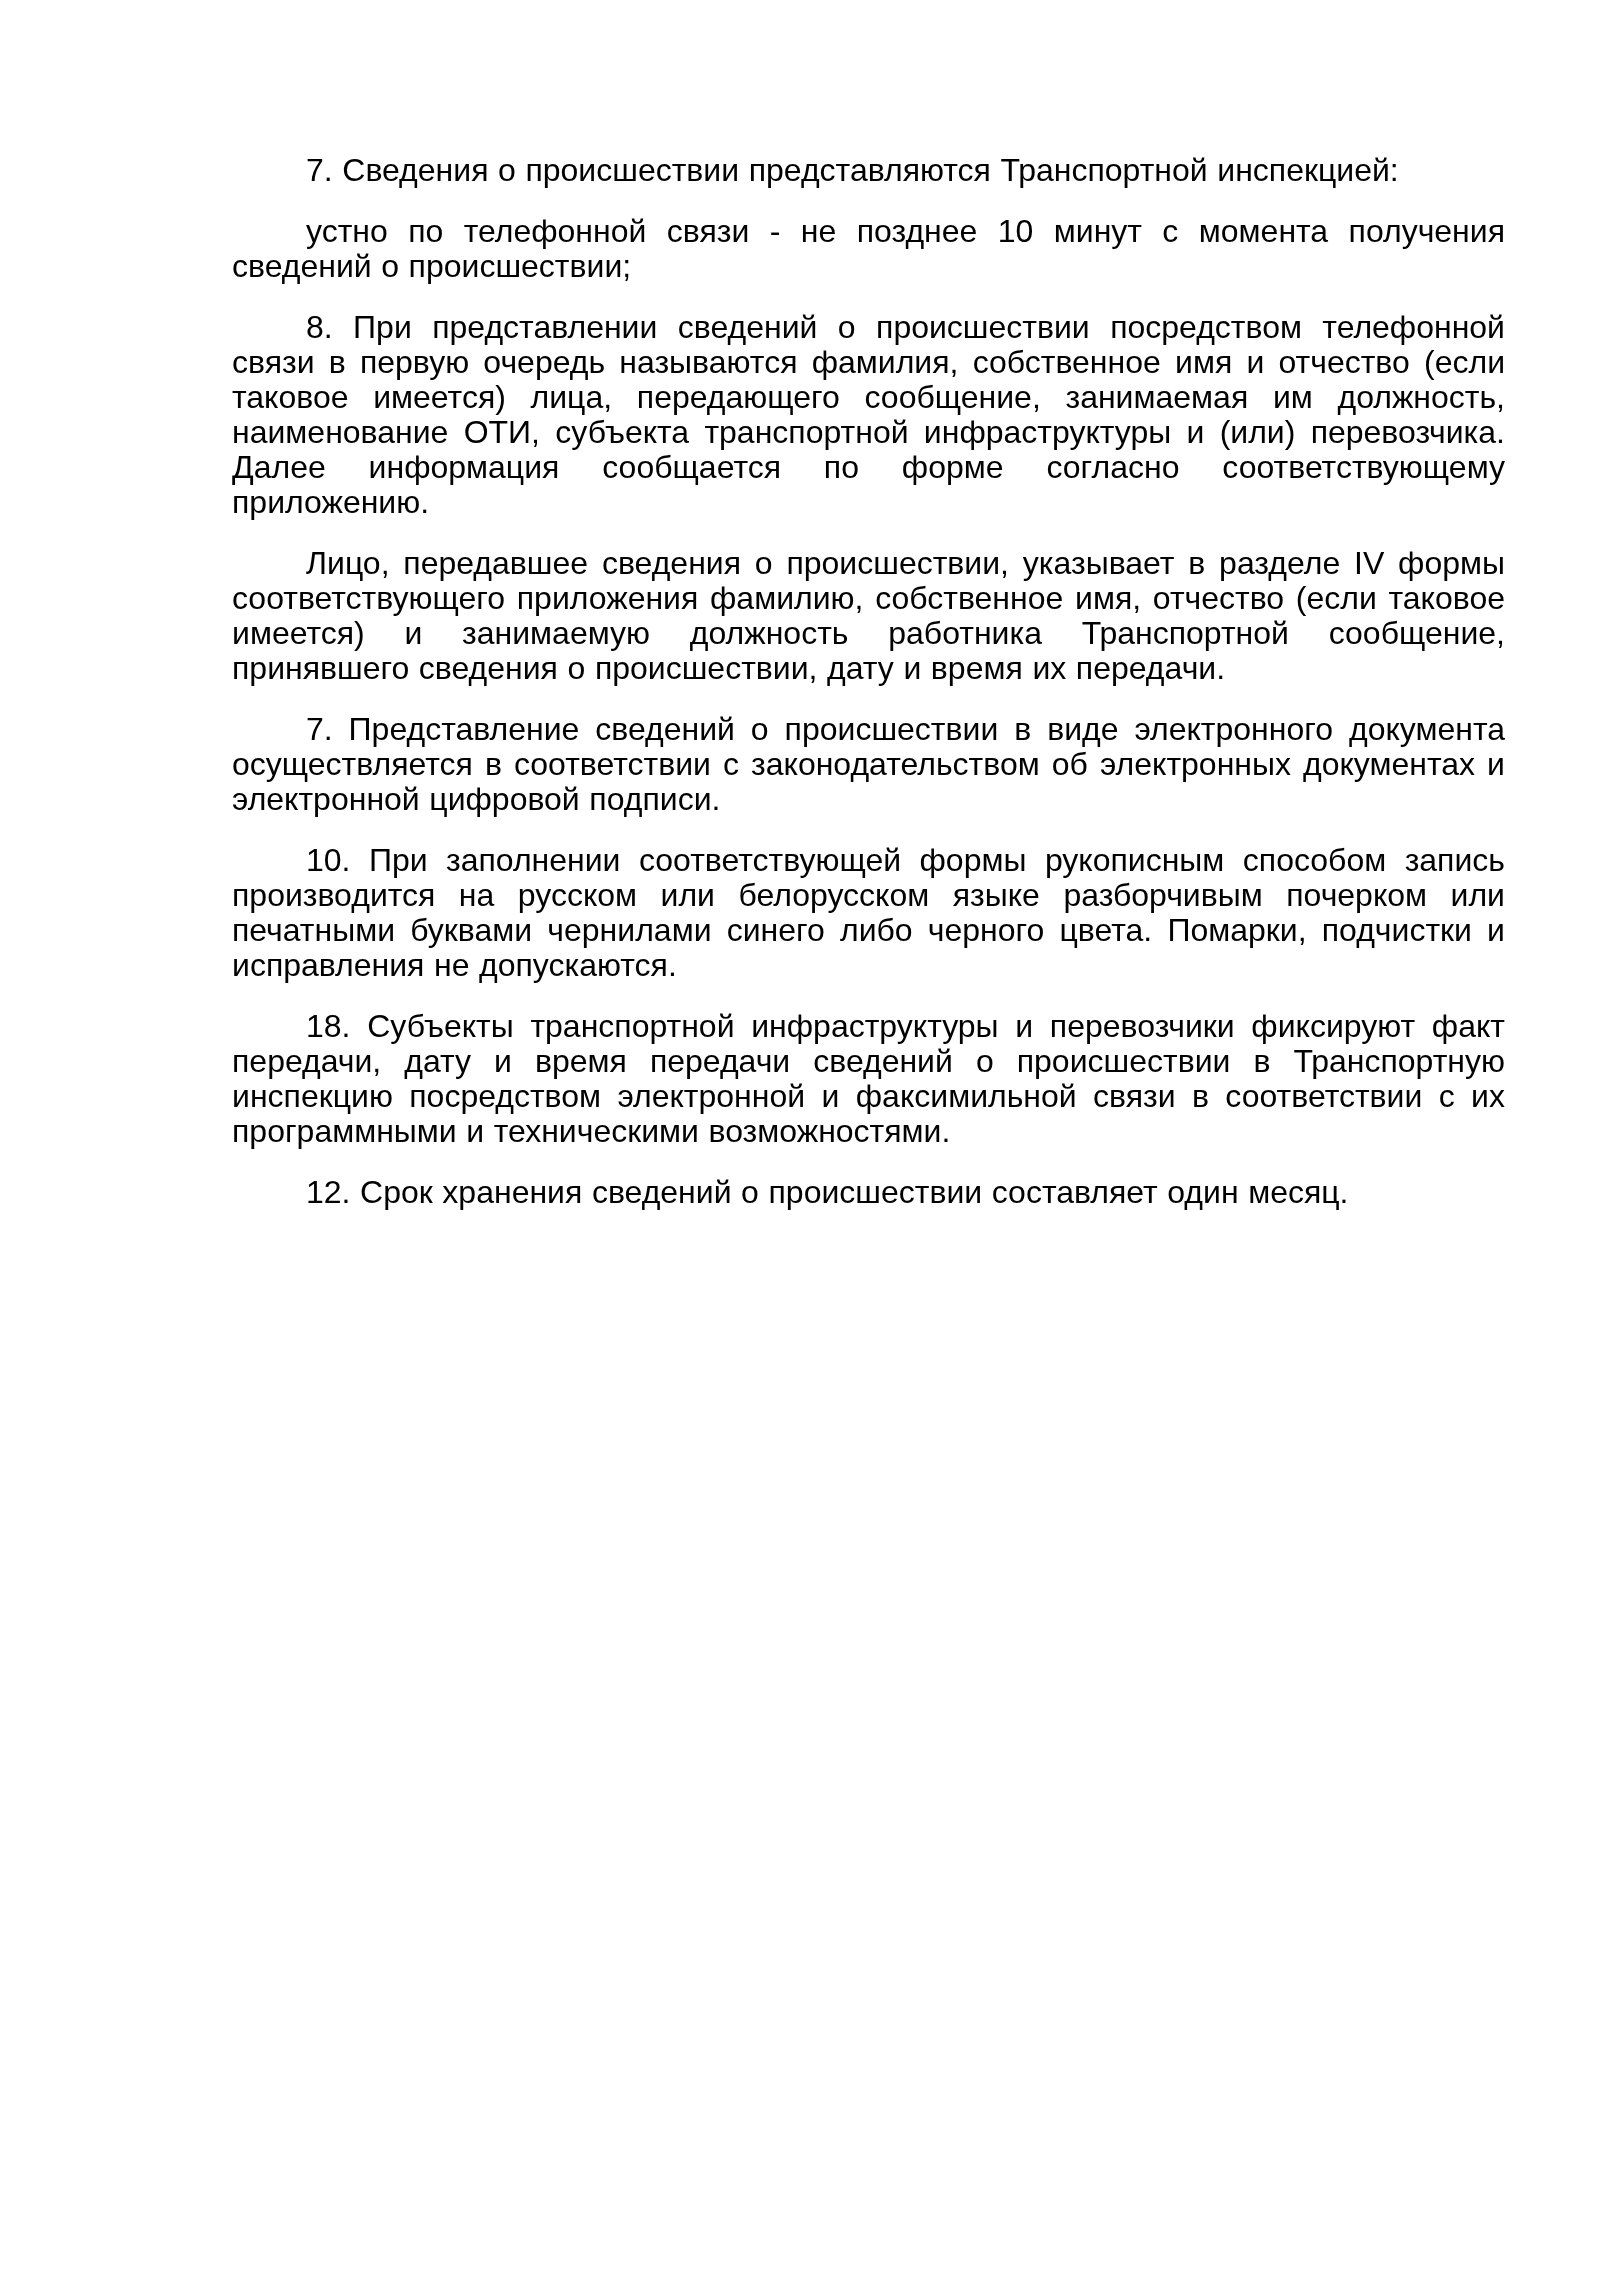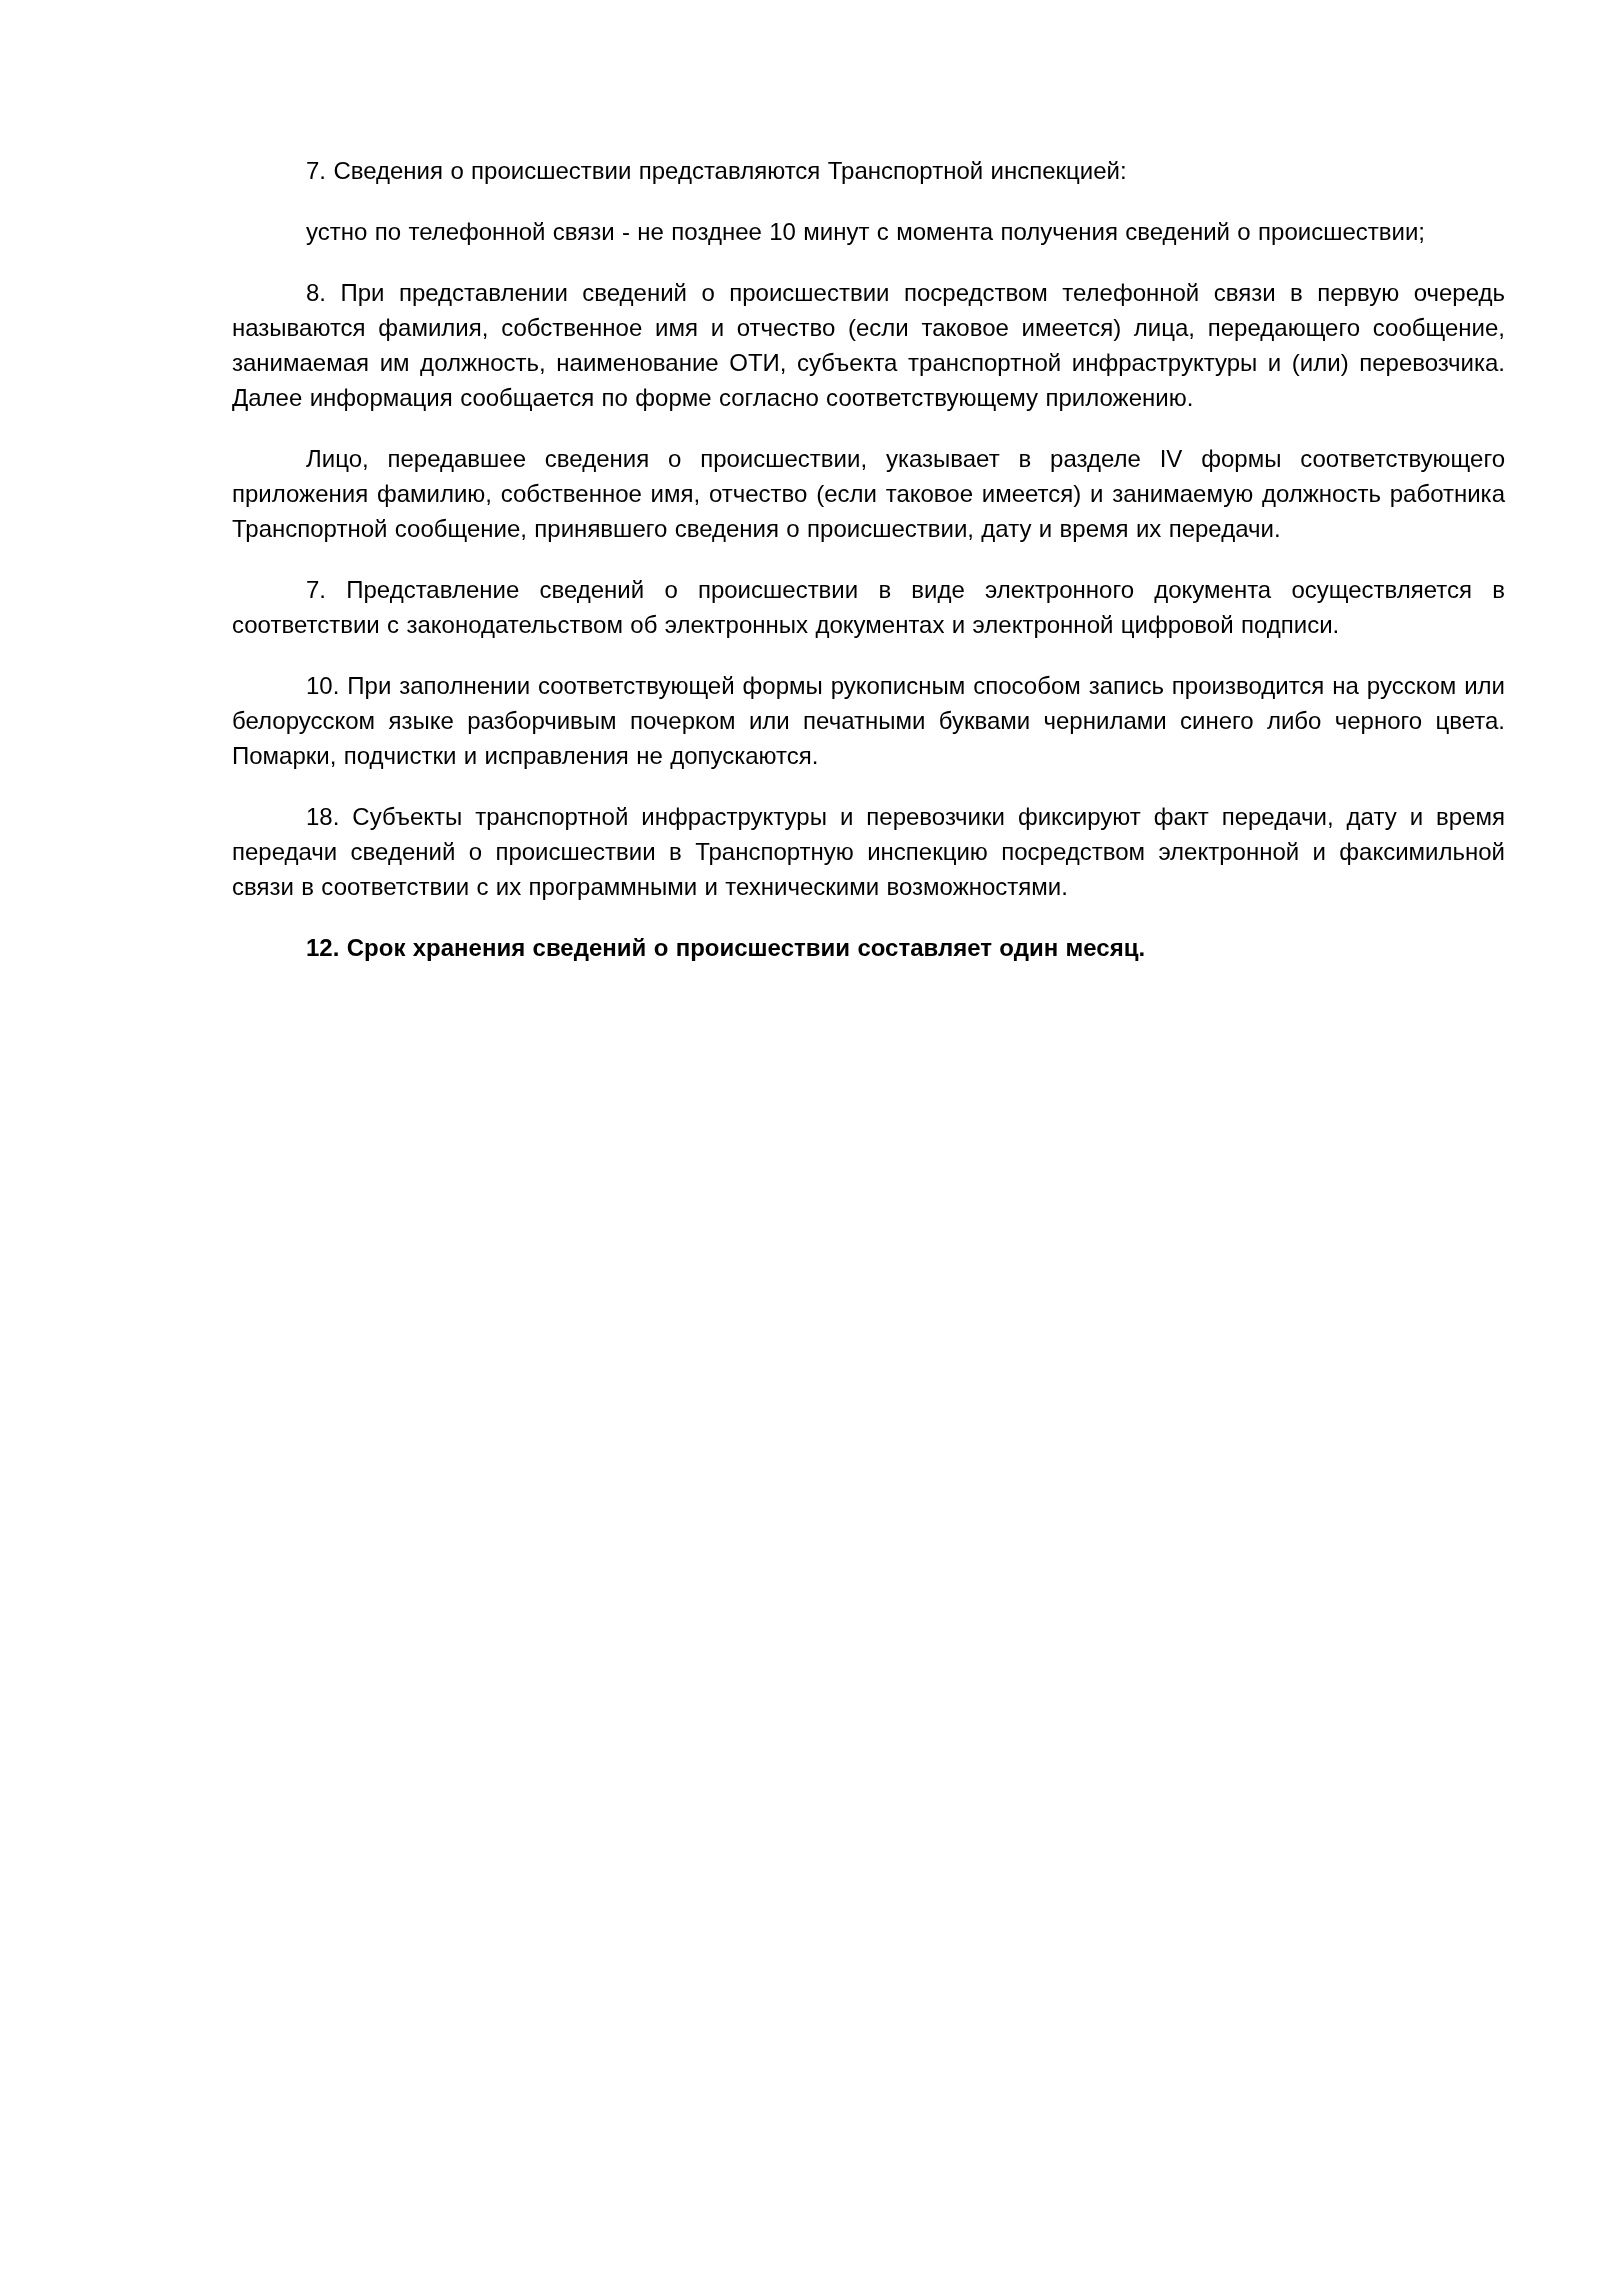--- a/index.html
+++ b/index.html
@@ -16,32 +16,31 @@
     overflow: hidden;
   }
   .text-block {
     position: absolute;
     left: 232px;
     top: 153px;
     width: 1273px;
   }
   .para {
     font-family: "Liberation Sans", "DejaVu Sans", sans-serif;
-    font-size: 24px;
+    font-size: 32px;
     line-height: 35px;
     color: #000000;
     text-align: justify;
     text-indent: 74px;
     margin: 0 0 26px 0;
     padding: 0;
     word-spacing: 0.7px;
   }
   .para:last-child {
     margin-bottom: 8px;
-    font-weight: bold;
   }
 </style>
 </head>
 <body>
 
 <div class="page">
   <div class="text-block">
     <p class="para">7. Сведения о происшествии представляются Транспортной инспекцией:</p>
     <p class="para">устно по телефонной связи - не позднее 10 минут с момента получения сведений о происшествии;</p>
     <p class="para">8. При представлении сведений о происшествии посредством телефонной связи в первую очередь называются фамилия, собственное имя и отчество (если таковое имеется) лица, передающего сообщение, занимаемая им должность, наименование ОТИ, субъекта транспортной инфраструктуры и (или) перевозчика. Далее информация сообщается по форме согласно соответствующему приложению.</p>

